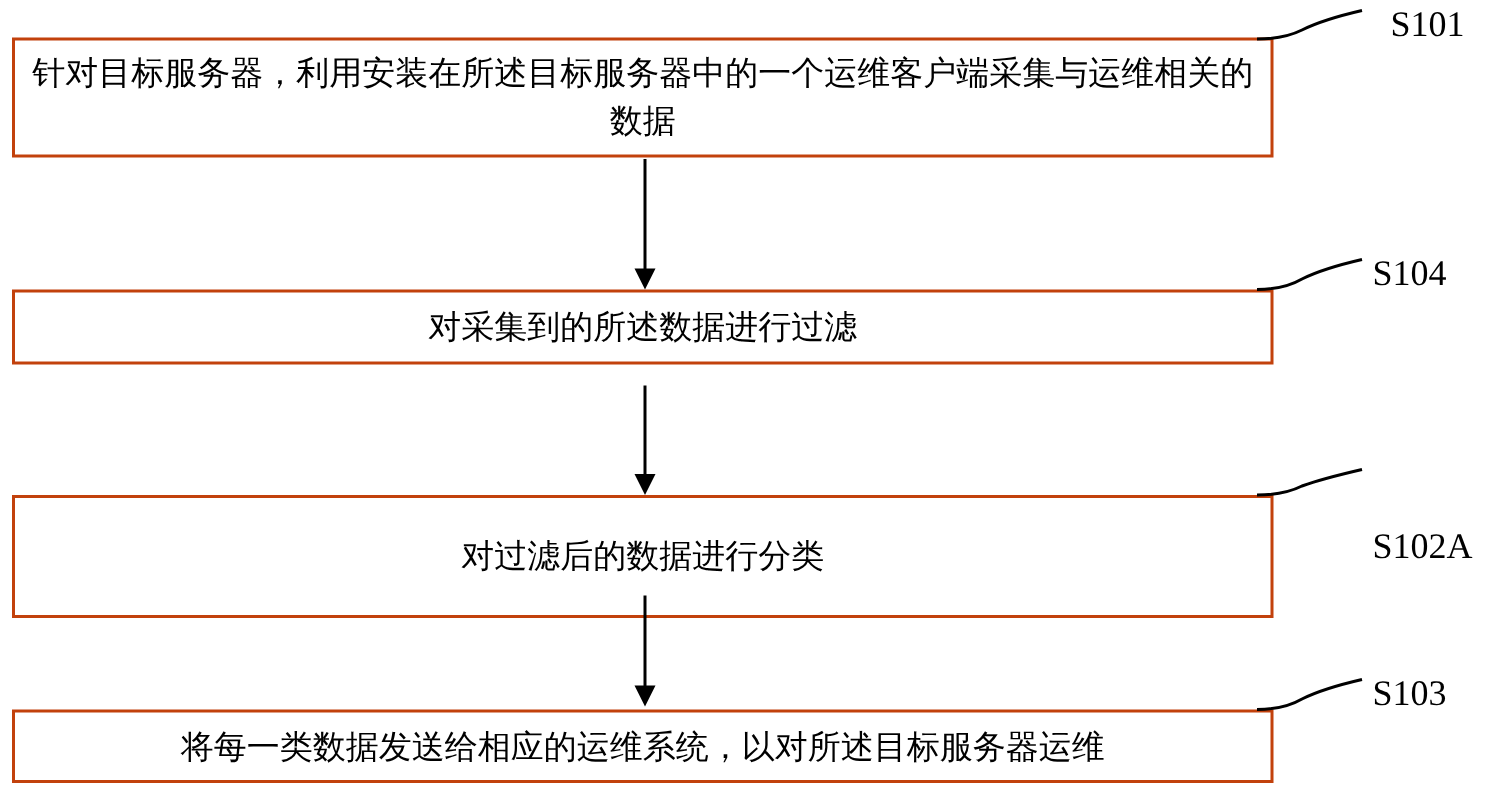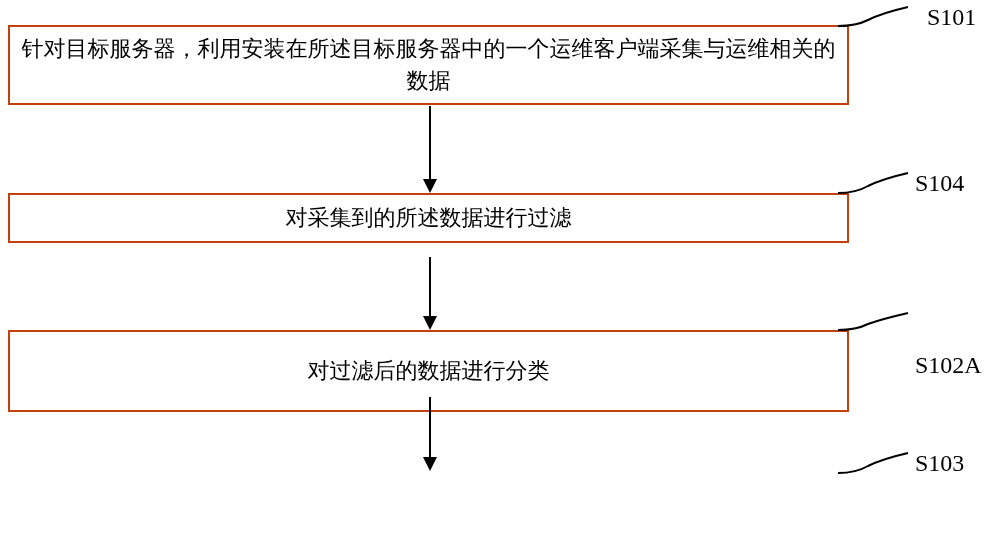--- a/index.html
+++ b/index.html
@@ -66,20 +66,23 @@
   </div>
 
   <div class="flow-box" id="box-filter">
     <span>对采集到的所述数据进行过滤</span>
   </div>
 
   <div class="flow-box" id="box-classify">
     <span>对过滤后的数据进行分类</span>
   </div>
 
+  <div class="flow-box" id="box-send">
+    <span>将每一类数据发送给相应的运维系统，以对所述目标服务器运维</span>
+  </div>
 
   <div class="step-label" id="label-s101">S101</div>
 
   <div class="step-label" id="label-s104">S104</div>
 
   <div class="step-label" id="label-s102a">S102A</div>
 
   <div class="step-label" id="label-s103">S103</div>
 
   <svg id="connector-layer" viewBox="0 0 1000 536" xmlns="http://www.w3.org/2000/svg">

